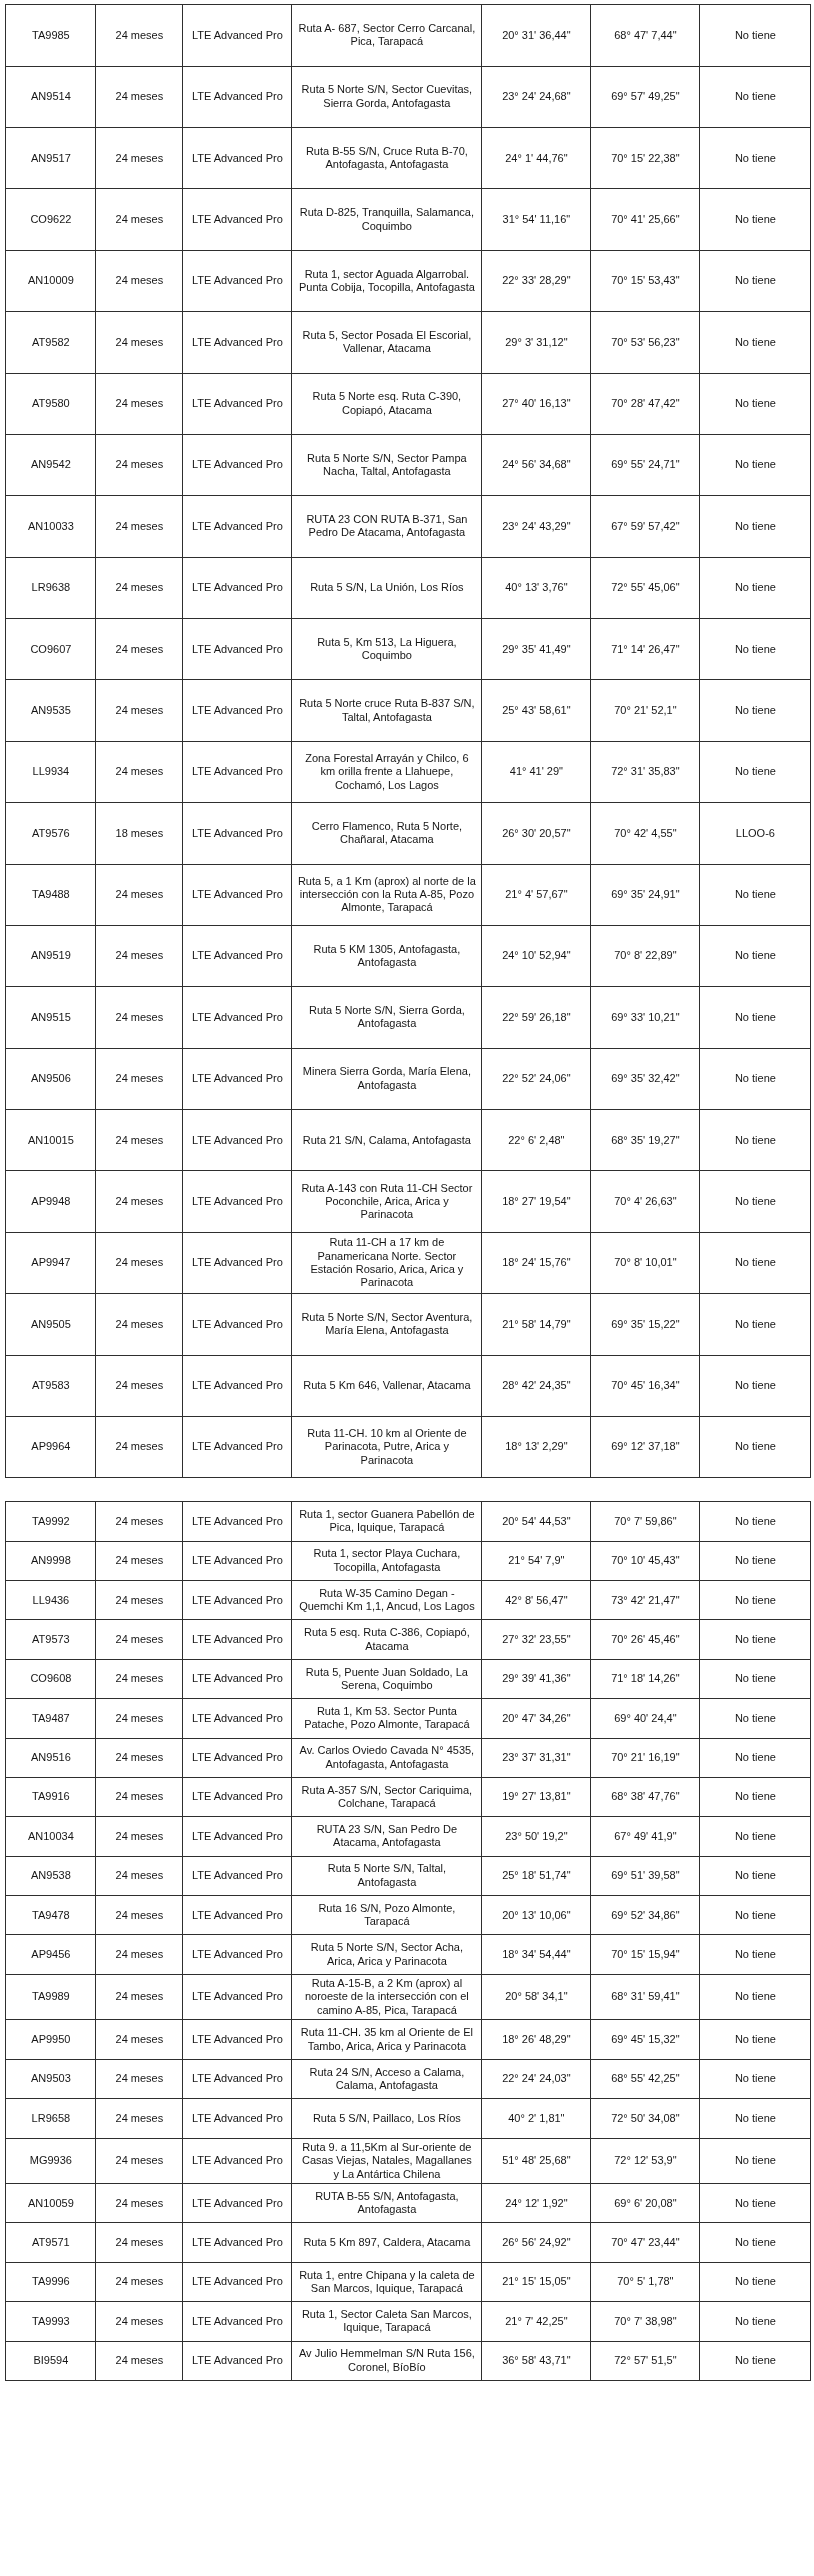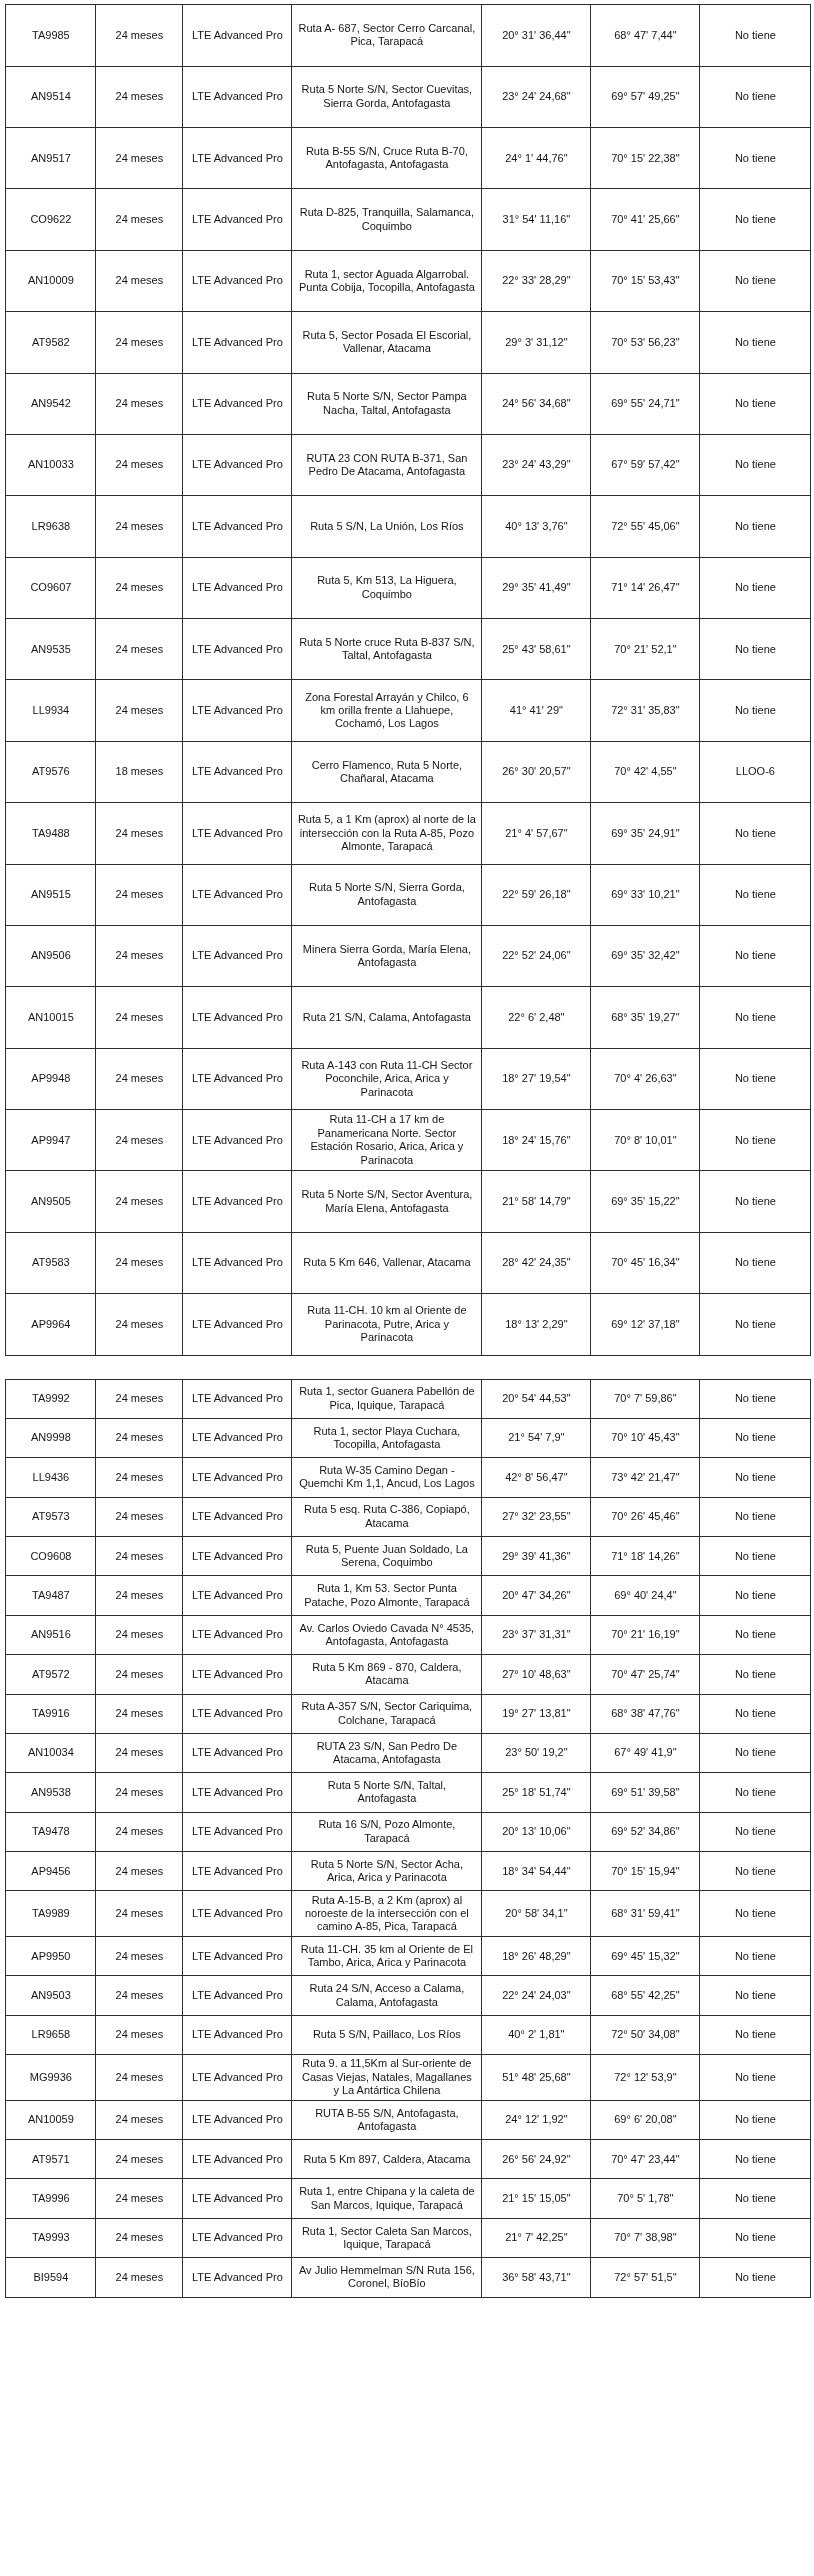--- a/index.html
+++ b/index.html
@@ -107,20 +107,29 @@
         <tr>
           <td class="col-code">AT9582</td>
           <td class="col-duration">24 meses</td>
           <td class="col-technology">LTE Advanced Pro</td>
           <td class="col-location">Ruta 5, Sector Posada El Escorial, Vallenar, Atacama</td>
           <td class="col-latitude">29° 3' 31,12"</td>
           <td class="col-longitude">70° 53' 56,23"</td>
           <td class="col-extra">No tiene</td>
         </tr>
         <tr>
+          <td class="col-code">AT9580</td>
+          <td class="col-duration">24 meses</td>
+          <td class="col-technology">LTE Advanced Pro</td>
+          <td class="col-location">Ruta 5 Norte esq. Ruta C-390, Copiapó, Atacama</td>
+          <td class="col-latitude">27° 40' 16,13"</td>
+          <td class="col-longitude">70° 28' 47,42"</td>
+          <td class="col-extra">No tiene</td>
+        </tr>
+        <tr>
           <td class="col-code">AN9542</td>
           <td class="col-duration">24 meses</td>
           <td class="col-technology">LTE Advanced Pro</td>
           <td class="col-location">Ruta 5 Norte S/N, Sector Pampa Nacha, Taltal, Antofagasta</td>
           <td class="col-latitude">24° 56' 34,68"</td>
           <td class="col-longitude">69° 55' 24,71"</td>
           <td class="col-extra">No tiene</td>
         </tr>
         <tr>
           <td class="col-code">AN10033</td>
@@ -179,20 +188,29 @@
         <tr>
           <td class="col-code">TA9488</td>
           <td class="col-duration">24 meses</td>
           <td class="col-technology">LTE Advanced Pro</td>
           <td class="col-location">Ruta 5, a 1 Km (aprox) al norte de la intersección con la Ruta A-85, Pozo Almonte, Tarapacá</td>
           <td class="col-latitude">21° 4' 57,67"</td>
           <td class="col-longitude">69° 35' 24,91"</td>
           <td class="col-extra">No tiene</td>
         </tr>
         <tr>
+          <td class="col-code">AN9519</td>
+          <td class="col-duration">24 meses</td>
+          <td class="col-technology">LTE Advanced Pro</td>
+          <td class="col-location">Ruta 5 KM 1305, Antofagasta, Antofagasta</td>
+          <td class="col-latitude">24° 10' 52,94"</td>
+          <td class="col-longitude">70° 8' 22,89"</td>
+          <td class="col-extra">No tiene</td>
+        </tr>
+        <tr>
           <td class="col-code">AN9515</td>
           <td class="col-duration">24 meses</td>
           <td class="col-technology">LTE Advanced Pro</td>
           <td class="col-location">Ruta 5 Norte S/N, Sierra Gorda, Antofagasta</td>
           <td class="col-latitude">22° 59' 26,18"</td>
           <td class="col-longitude">69° 33' 10,21"</td>
           <td class="col-extra">No tiene</td>
         </tr>
         <tr>
           <td class="col-code">AN9506</td>
@@ -330,29 +348,20 @@
         <tr>
           <td class="col-code">AN9516</td>
           <td class="col-duration">24 meses</td>
           <td class="col-technology">LTE Advanced Pro</td>
           <td class="col-location">Av. Carlos Oviedo Cavada N° 4535, Antofagasta, Antofagasta</td>
           <td class="col-latitude">23° 37' 31,31"</td>
           <td class="col-longitude">70° 21' 16,19"</td>
           <td class="col-extra">No tiene</td>
         </tr>
         <tr>
-          <td class="col-code">AT9572</td>
-          <td class="col-duration">24 meses</td>
-          <td class="col-technology">LTE Advanced Pro</td>
-          <td class="col-location">Ruta 5 Km 869 - 870, Caldera, Atacama</td>
-          <td class="col-latitude">27° 10' 48,63"</td>
-          <td class="col-longitude">70° 47' 25,74"</td>
-          <td class="col-extra">No tiene</td>
-        </tr>
-        <tr>
           <td class="col-code">TA9916</td>
           <td class="col-duration">24 meses</td>
           <td class="col-technology">LTE Advanced Pro</td>
           <td class="col-location">Ruta A-357 S/N, Sector Cariquima, Colchane, Tarapacá</td>
           <td class="col-latitude">19° 27' 13,81"</td>
           <td class="col-longitude">68° 38' 47,76"</td>
           <td class="col-extra">No tiene</td>
         </tr>
         <tr>
           <td class="col-code">AN10034</td>

